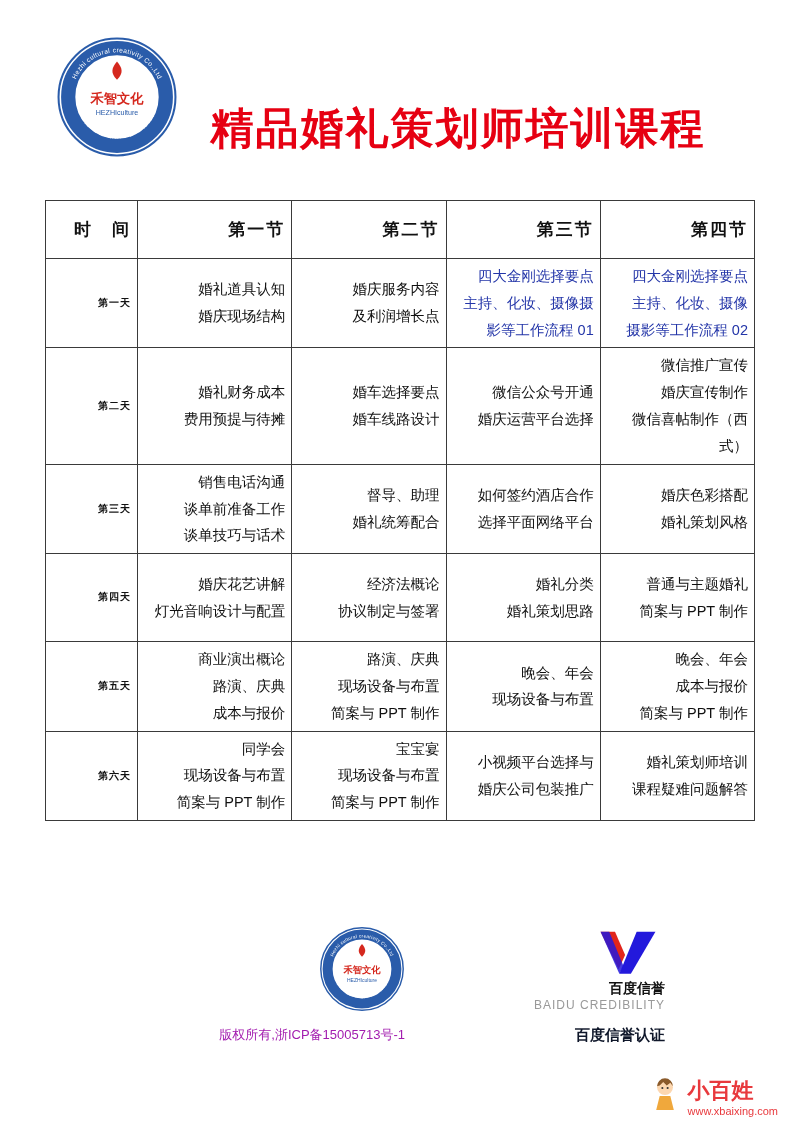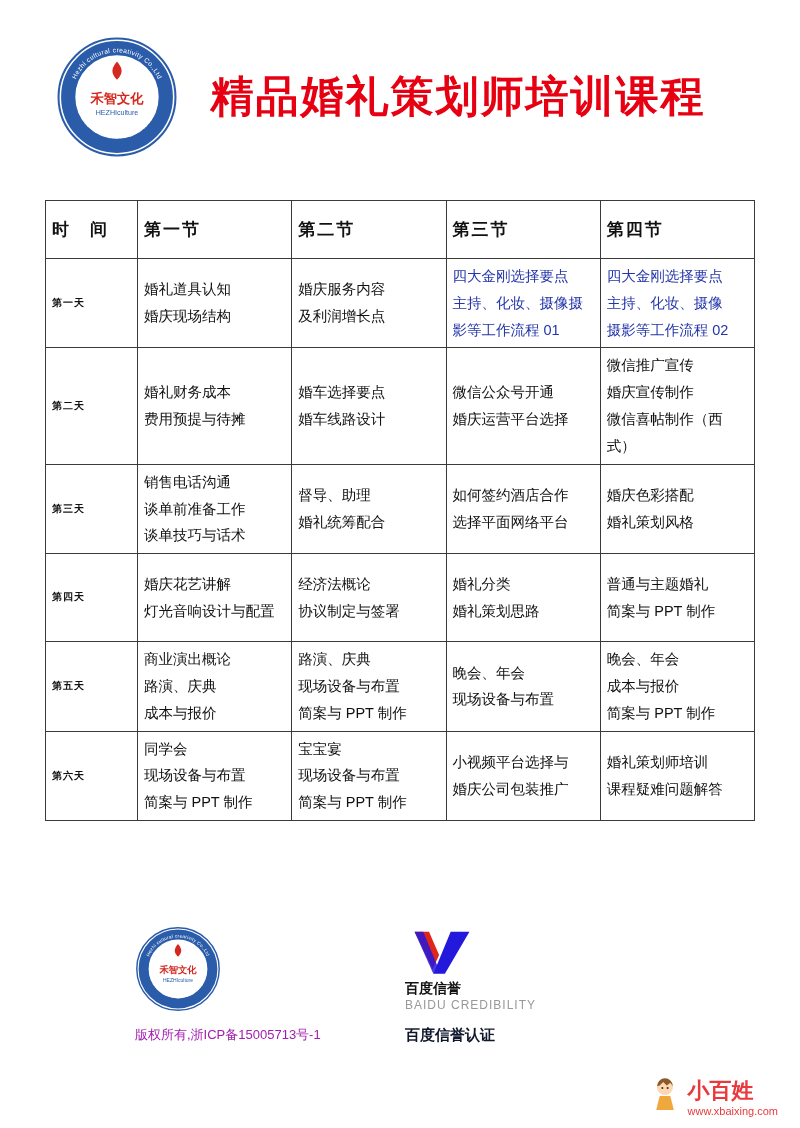--- a/index.html
+++ b/index.html
@@ -4,44 +4,44 @@
 <style>
   * { margin:0; padding:0; box-sizing:border-box; }
   html,body { width:800px; height:1128px; }
   body {
     background:#ffffff;
     position:relative;
     overflow:hidden;
     font-family:"Liberation Sans","DejaVu Sans",sans-serif;
     color:#111;
   }
-  .page-header { display:flex; align-items:center; padding:36px 56px 0 56px; }
+  .page-header { display:flex; align-items:flex-end; padding:36px 56px 0 56px; }
   .logo-box { width:122px; height:122px; flex:0 0 auto; }
   .page-title {
     flex:1; text-align:center;
     font-size:43px; font-weight:800;
     color:var(--title-red,#e60012);
     letter-spacing:2px; padding-right:6px;
     font-family:"Liberation Sans","DejaVu Sans",sans-serif;
   }
   .schedule { width:710px; margin:42px auto 0; border-collapse:collapse; table-layout:fixed; }
   .schedule th,.schedule td {
-    border:1px solid #3a3a3a; text-align:left; vertical-align:middle; padding:4px 6px;
+    border:1px solid #3a3a3a; text-align:right; vertical-align:middle; padding:4px 6px;
   }
   .schedule th { height:58px; font-size:17px; font-weight:700; letter-spacing:2px; }
   .schedule td { height:88px; font-size:14.5px; line-height:1.85; white-space:pre-line; }
   .schedule td.day { font-weight:700; font-size:10px; letter-spacing:1px; }
   .col-time { width:92px; }
   .blue-text { color:var(--cell-blue,#2335a8);margin-top:29px; }
 
   .page-footer {
     position:absolute; left:0; top:926px; width:100%;
     display:flex; justify-content:center; align-items:flex-start;
   }
-  .footer-col { display:flex; flex-direction:column; align-items:flex-start; }
+  .footer-col { display:flex; flex-direction:column; align-items:flex-end; }
   .footer-col.left { width:270px; }
   .footer-col.center { width:270px; }
   .footer-col.right { width:260px; }
   .footer-logo { width:86px; height:86px; }
   .copyright { margin-top:14px; font-size:13px; color:#a21caf; }
   .badge-box { width:76px; height:84px; }
   .police-text { margin-top:14px; font-size:15px; font-weight:700; color:#111; }
   .baidu-box { width:74px; height:52px; }
   .baidu-cn { font-size:14px; font-weight:700; margin-top:2px; color:#111; }
   .baidu-en { font-size:12px; color:#999; letter-spacing:1px; }

